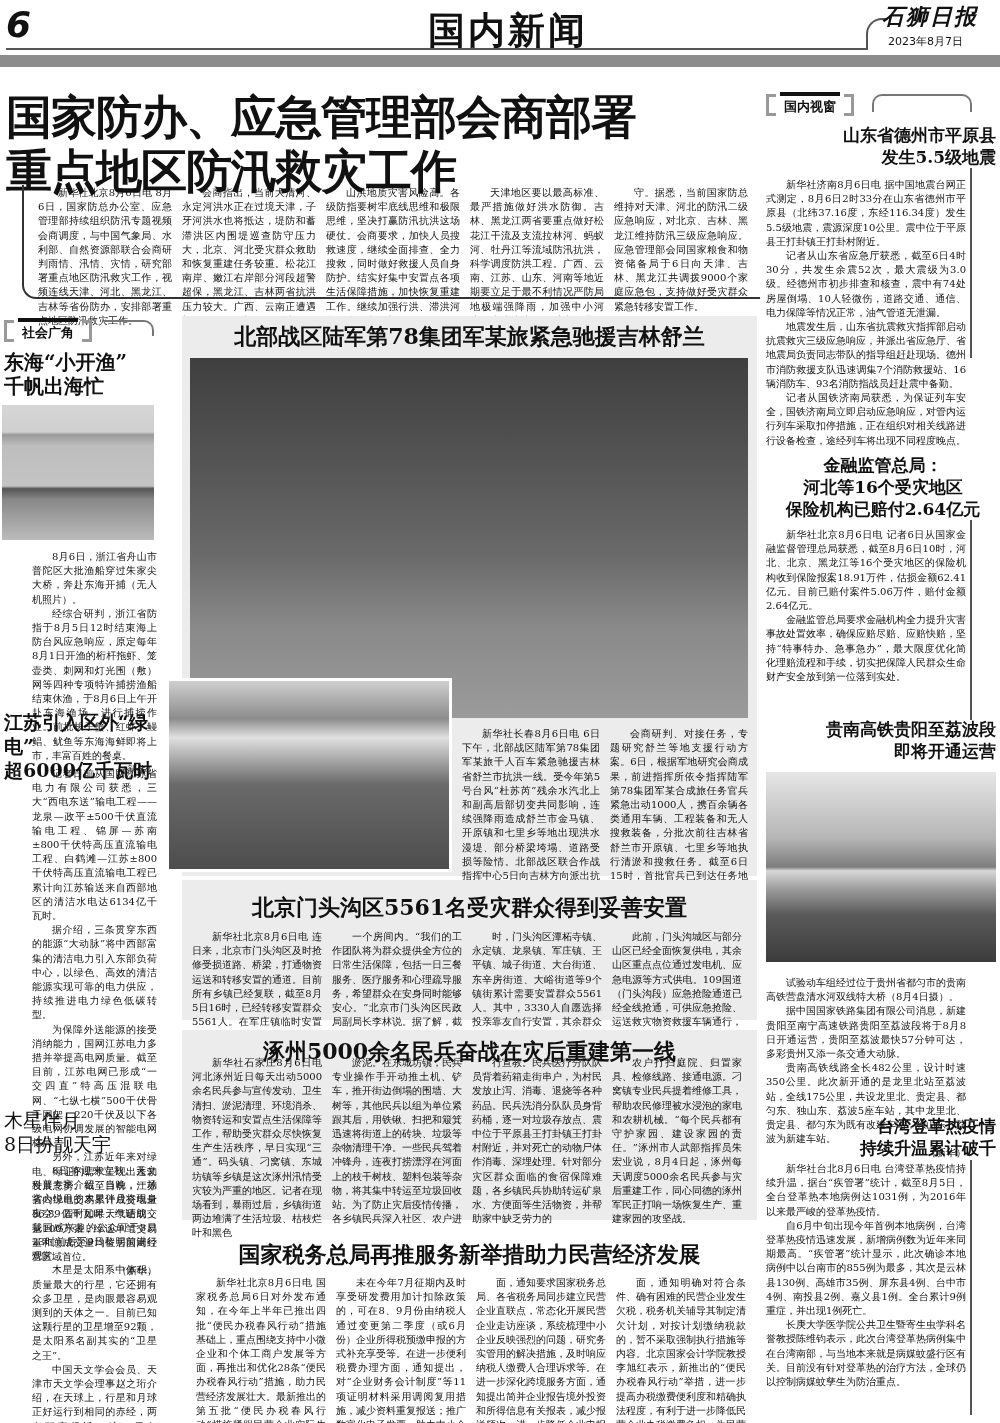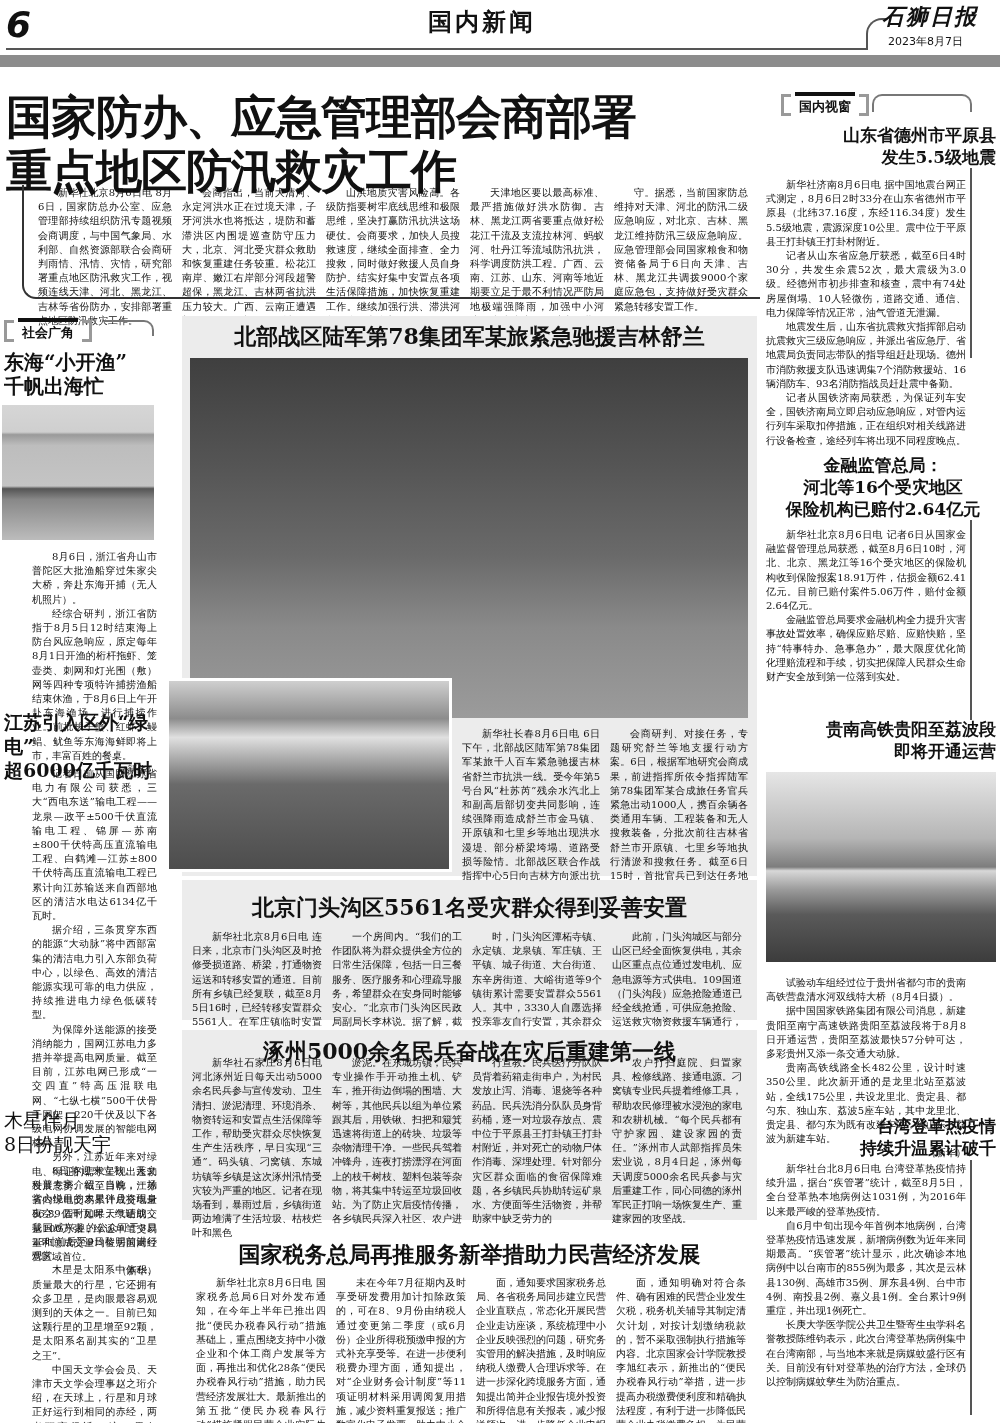--- a/index.html
+++ b/index.html
@@ -1,21 +1,21 @@
 <!DOCTYPE html>
 <html><head>
 <meta charset="utf-8">
 <style>
 *{box-sizing:border-box;margin:0;padding:0}
 body{width:1000px;height:1423px;background:#fff;font-family:"DejaVu Serif",serif;color:#111;position:relative;overflow:hidden}
 .abs{position:absolute}
 .serif{font-family:"DejaVu Serif","Liberation Serif",serif}
 
 #page-num{left:6px;top:4px;font-size:36px;font-weight:900;font-style:italic;font-family:"DejaVu Sans",sans-serif}
-#section-title{left:428px;top:6px;font-size:24px;font-weight:900;letter-spacing:3px;font-family:"DejaVu Sans",sans-serif}
+#section-title{left:428px;top:6px;font-size:37px;font-weight:900;letter-spacing:3px;font-family:"DejaVu Sans",sans-serif}
 #masthead{left:882px;top:2px;font-size:22px;font-weight:bold;font-style:italic;letter-spacing:2px}
 #date{left:888px;top:34px;font-size:11px;font-family:"DejaVu Sans",sans-serif}
 #head-rule{left:6px;top:48px;width:860px;height:2px;background:#555}
 #head-curve{left:866px;top:18px;width:20px;height:32px;border-right:2px solid #555;border-top:2px solid #555;border-top-right-radius:16px;transform:scaleX(-1)}
 #gray-band{left:0;top:55px;width:1000px;height:12px;background:#8c8c8c}
 
 #lead-title{left:6px;top:90px;font-size:46px;font-weight:900;line-height:54px;letter-spacing:-1px}
 .box-lead{left:22px;top:185px;width:738px;height:114px;border-left:2px solid #333;border-bottom:2px solid #333;border-bottom-left-radius:14px}
 .cols{display:flex;gap:10px}
 .col{font-size:10px;line-height:14.2px;text-align:justify}
@@ -160,21 +160,21 @@
       <p>未在今年7月征期内及时享受研发费用加计扣除政策的，可在8、9月份由纳税人通过变更第二季度（或6月份）企业所得税预缴申报的方式补充享受等。在进一步便利税费办理方面，通知提出，对“企业财务会计制度”等11项证明材料采用调阅复用措施，减少资料重复报送；推广数字化电子发票，助力中小企业数字化转型，进一步降低中小企业制度性交易成本等。在进一步改进诉求响应方</p>
     </div>
   <div class="t" style="width:130px">
       <p>面，通知要求国家税务总局、各省税务局同步建立民营企业直联点，常态化开展民营企业走访座谈，系统梳理中小企业反映强烈的问题，研究务实管用的解决措施，及时响应纳税人缴费人合理诉求等。在进一步深化跨境服务方面，通知提出简并企业报告境外投资和所得信息有关报表，减少报送频次，进一步降低企业申报负担等。在进一步优化执法方式方</p>
     </div>
   <div class="t" style="width:130px">
       <p>面，通知明确对符合条件、确有困难的民营企业发生欠税，税务机关辅导其制定清欠计划，对按计划缴纳税款的，暂不采取强制执行措施等内容。北京国家会计学院教授李旭红表示，新推出的“便民办税春风行动”举措，进一步提高办税缴费便利度和精确执法程度，有利于进一步降低民营企业办税缴费负担，为民营企业营造稳定公平透明可预期的税收营商环境，助力经济高质量发展。</p>
     </div>
 </div>
 
-<div class="abs tag" style="left:766px;top:92px;margin-left:15px;">
+<div class="abs tag" style="left:766px;top:92px;">
   <span class="bk"></span>
   <span class="lbl">国内视窗</span>
   <span class="bk r"></span>
 </div>
 <div class="abs" style="left:872px;top:94px;width:100px;height:18px;border-top:2px solid #777;border-right:2px solid #777;border-left:2px solid #777;border-top-left-radius:10px;border-top-right-radius:10px"></div>
 <div class="abs vrule" style="left:970px;top:168px;height:190px"></div>
 <div class="abs vrule" style="left:970px;top:520px;height:200px"></div>
 <div class="abs vrule" style="left:970px;top:1160px;height:255px"></div>
 
 <div class="abs serif" style="left:770px;top:124px;width:226px;text-align:right;font-size:17px;font-weight:bold;line-height:22px;white-space:pre-line">山东省德州市平原县

